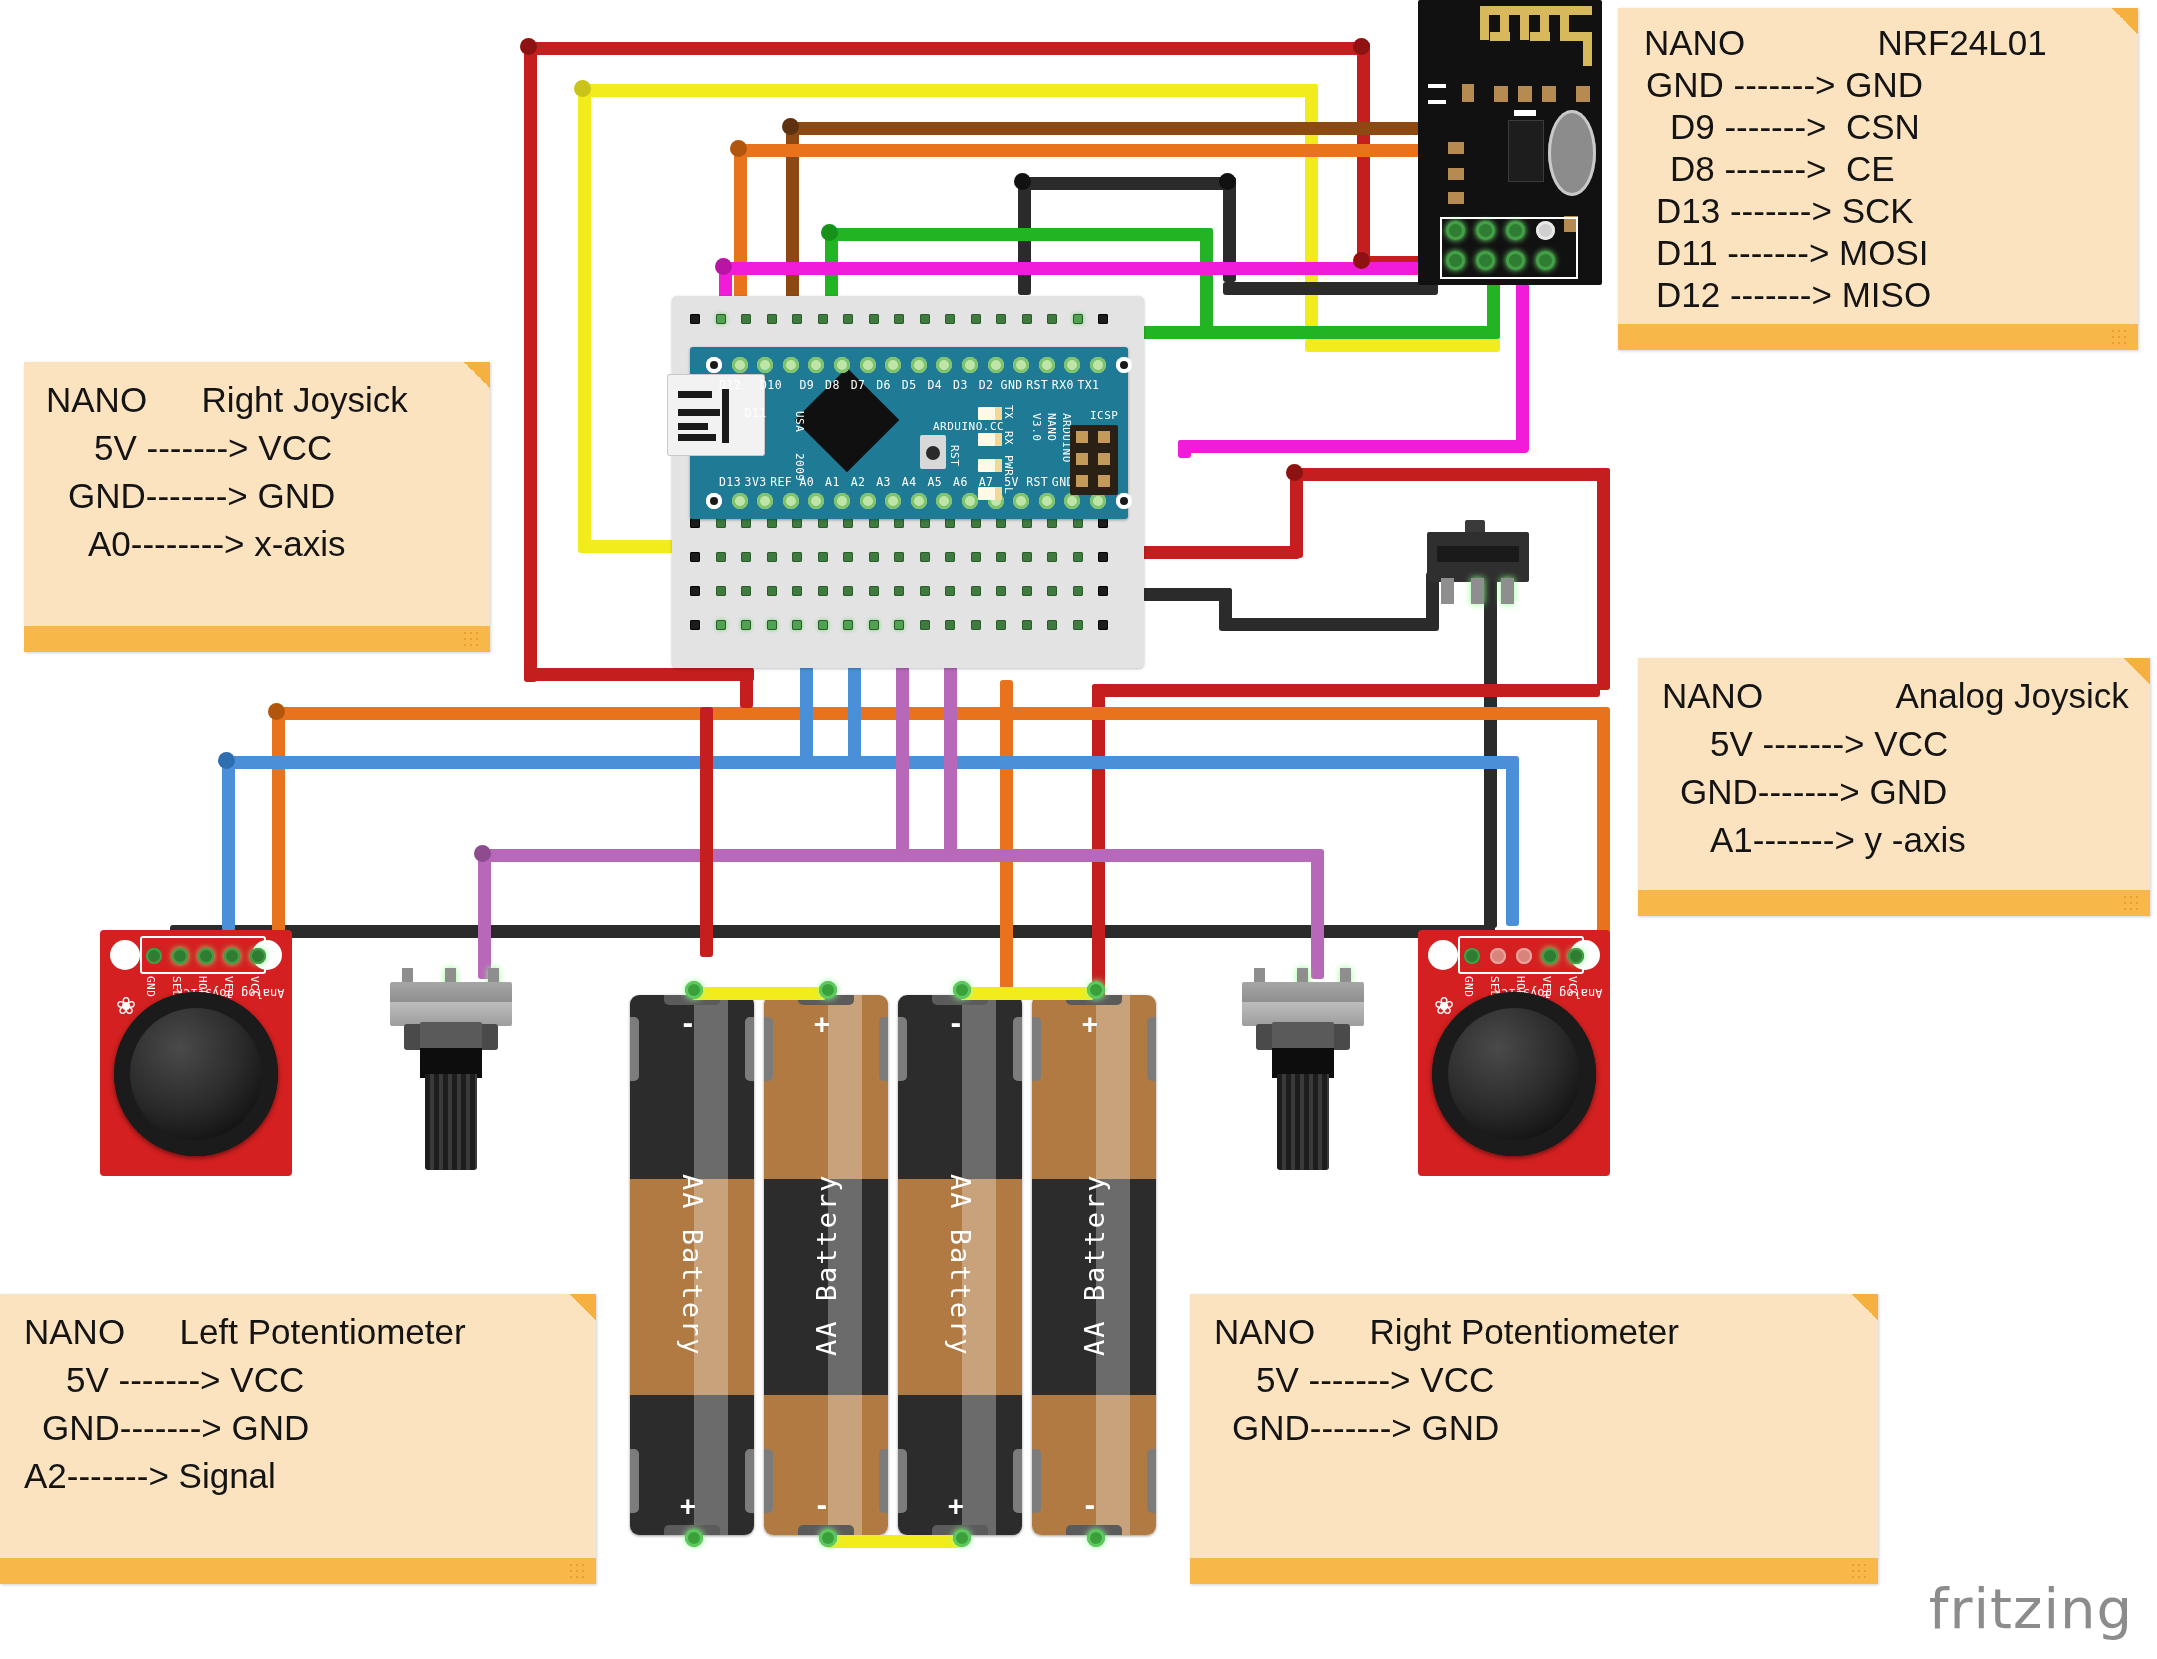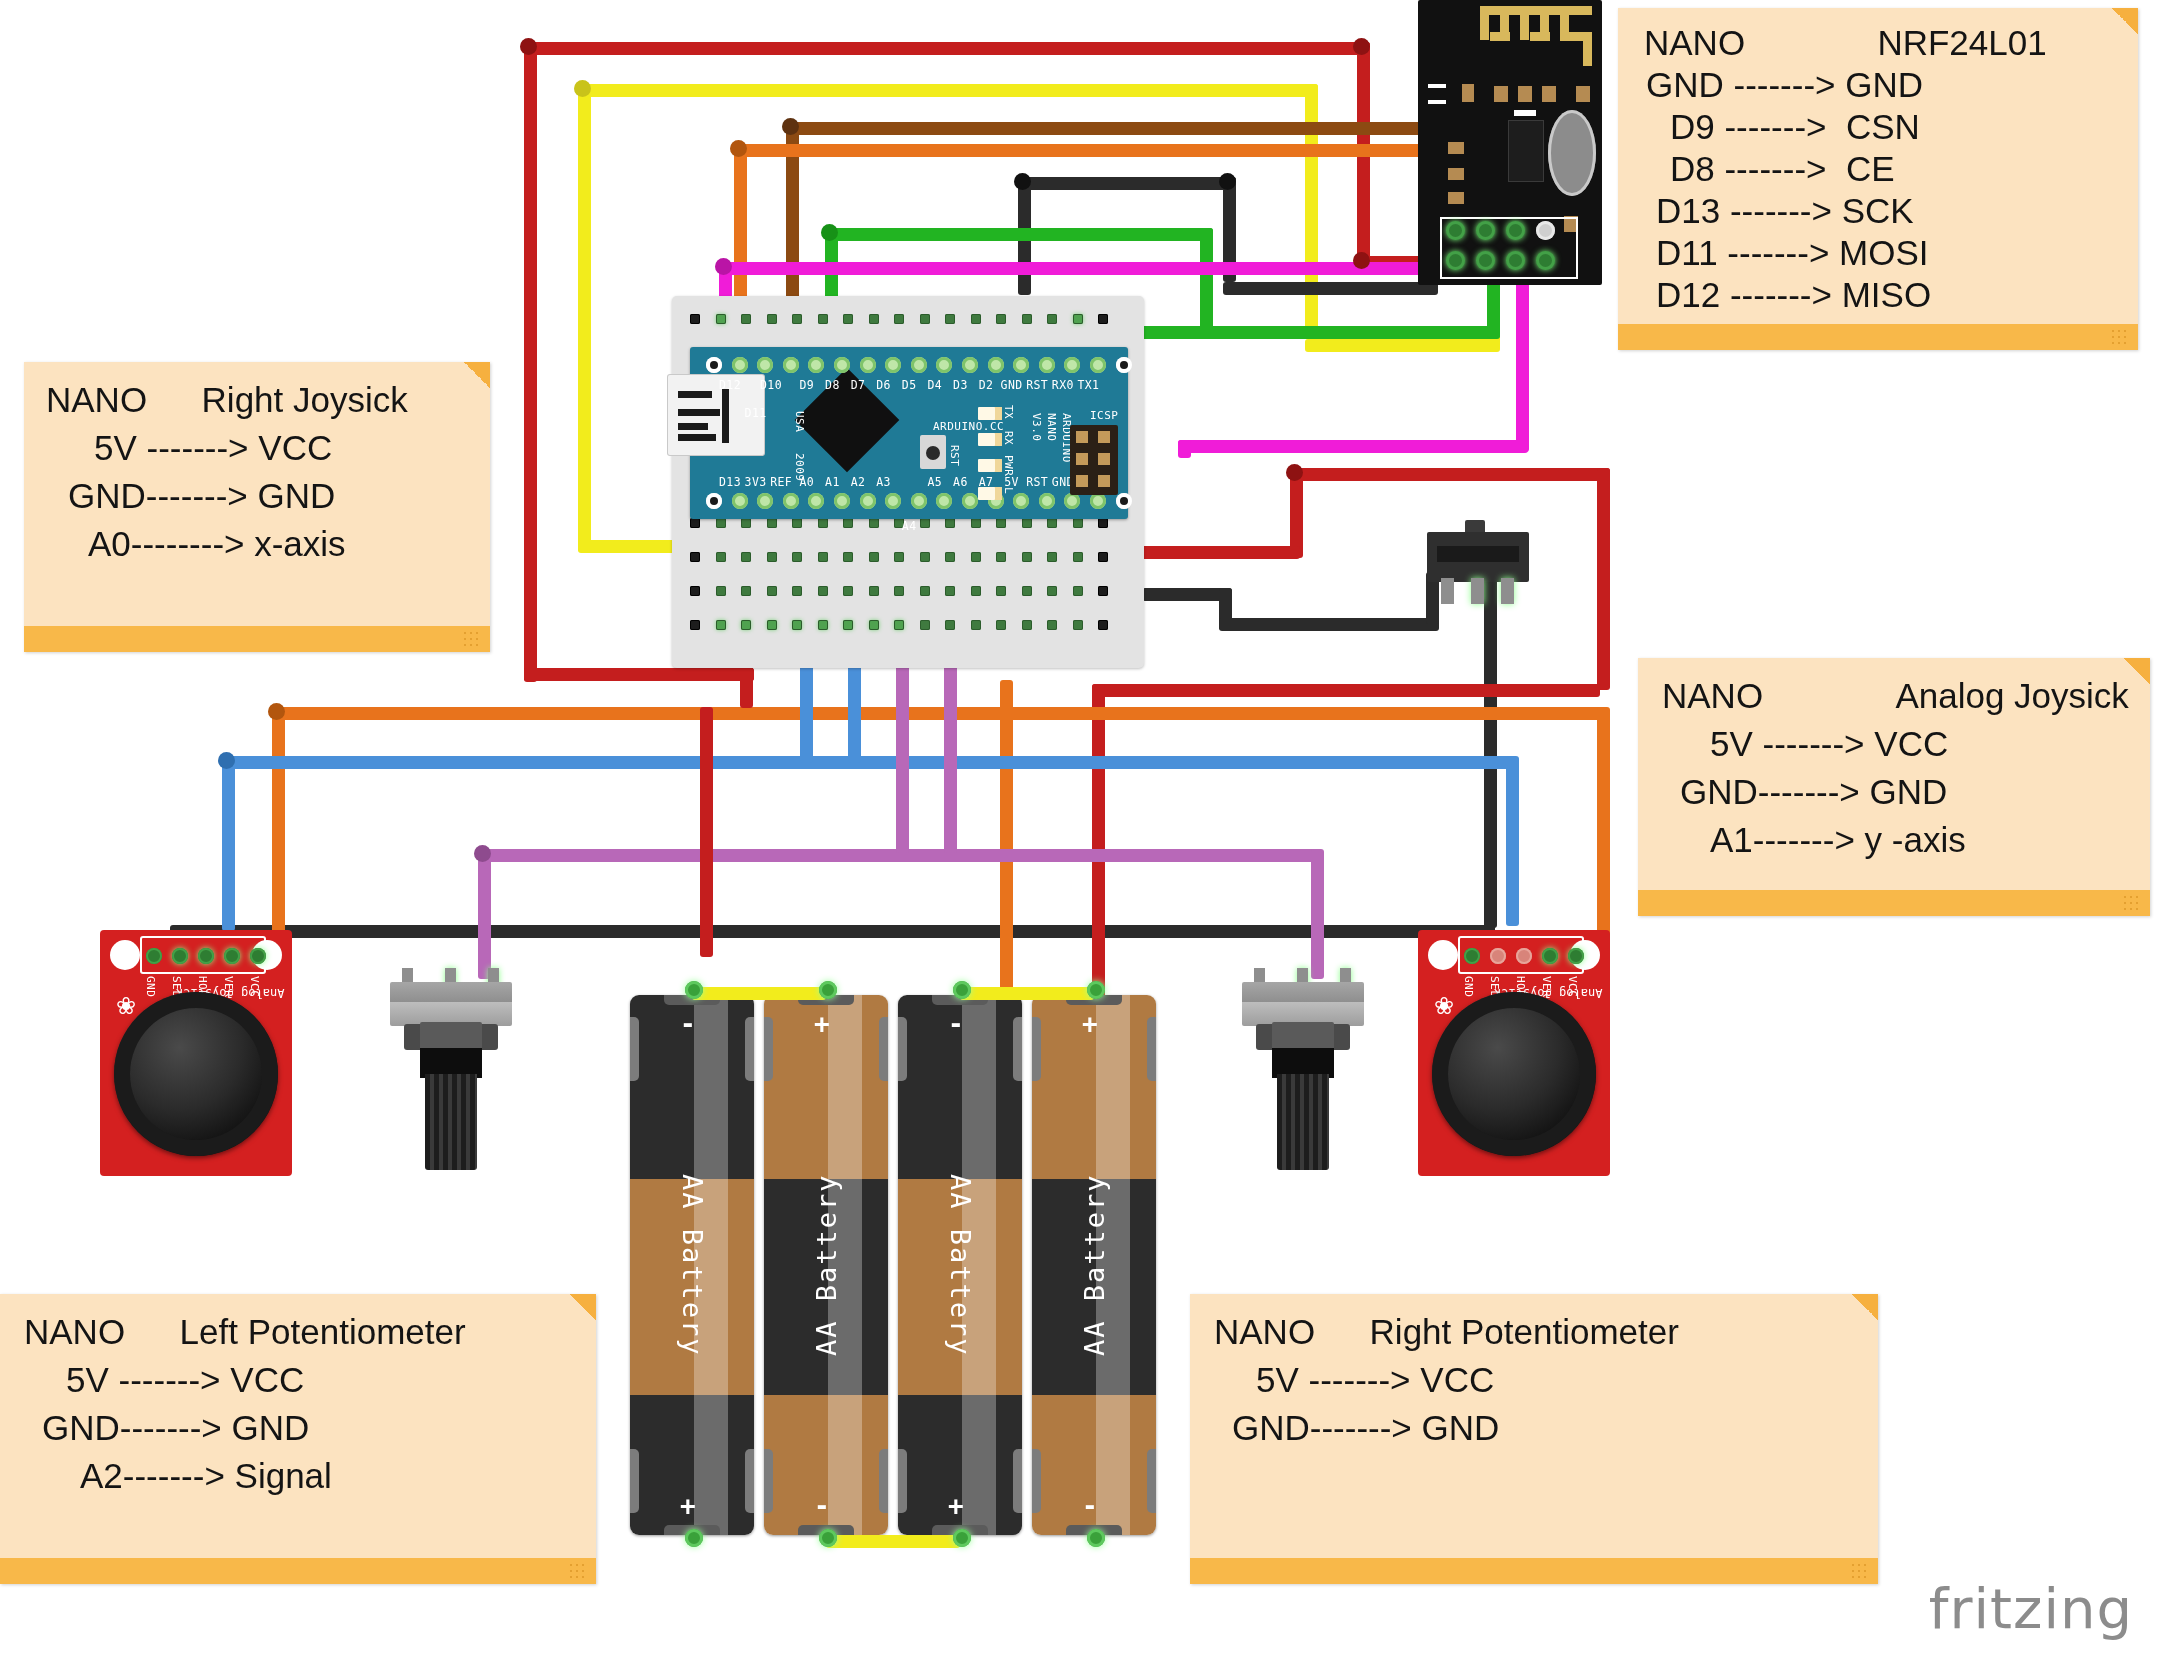--- a/index.html
+++ b/index.html
@@ -411,21 +411,21 @@
         <div class="npin" style="left: 398.4px; top: 31px; transform: translateX(-50%);">TX1</div>
       </div>
     <div id="botLbls">
         <div class="npin" style="left: 40px; top: 128px; transform: translateX(-50%);">D13</div>
         <div class="npin" style="left: 65.6px; top: 128px; transform: translateX(-50%);">3V3</div>
         <div class="npin" style="left: 91.2px; top: 128px; transform: translateX(-50%);">REF</div>
         <div class="npin" style="left: 116.8px; top: 128px; transform: translateX(-50%);">A0</div>
         <div class="npin" style="left: 142.4px; top: 128px; transform: translateX(-50%);">A1</div>
         <div class="npin" style="left: 168px; top: 128px; transform: translateX(-50%);">A2</div>
         <div class="npin" style="left: 193.6px; top: 128px; transform: translateX(-50%);">A3</div>
-        <div class="npin" style="left: 219.2px; top: 128px; transform: translateX(-50%); margin-top: 44px;">A4</div>
+        <div class="npin" style="left: 219.2px; top: 128px; transform: translateX(-50%);">A4</div>
         <div class="npin" style="left: 244.8px; top: 128px; transform: translateX(-50%);">A5</div>
         <div class="npin" style="left: 270.4px; top: 128px; transform: translateX(-50%);">A6</div>
         <div class="npin" style="left: 296px; top: 128px; transform: translateX(-50%);">A7</div>
         <div class="npin" style="left: 321.6px; top: 128px; transform: translateX(-50%);">5V</div>
         <div class="npin" style="left: 347.2px; top: 128px; transform: translateX(-50%);">RST</div>
         <div class="npin" style="left: 372.8px; top: 128px; transform: translateX(-50%);">GND</div>
         <div class="npin" style="left: 398.4px; top: 128px; transform: translateX(-50%);">VIN</div>
       </div>
 
     <div class="silk" style="left:243px;top:73px;">ARDUINO.CC</div>
@@ -668,21 +668,21 @@
     <div class="footer"></div>
     <div class="dots"></div>
   </div>
 
   <div class="note" style="left:0px;top:1294px;width:596px;height:290px;">
     <div class="fold"></div>
     <div class="lines" style="font-size:35px;line-height:48px;padding-left:24px;">
       <span class="nline title"><span>NANO</span>	<span>Left Potentiometer</span></span>
       <span class="nline" style="margin-left:42px;">5V -------&gt; VCC</span>
       <span class="nline" style="margin-left:18px;">GND-------&gt; GND</span>
-      <span class="nline" style="margin-left:56px;">A2-------&gt; Signal</span>
+      <span class="nline" style="">A2-------&gt; Signal</span>
     </div>
     <div class="footer"></div>
     <div class="dots"></div>
   </div>
 
   <div class="note" style="left:1190px;top:1294px;width:688px;height:290px;">
     <div class="fold"></div>
     <div class="lines" style="font-size:35px;line-height:48px;padding-left:24px;">
       <span class="nline title"><span>NANO</span>	<span>Right Potentiometer</span></span>
       <span class="nline" style="margin-left:42px;">5V -------&gt; VCC</span>

